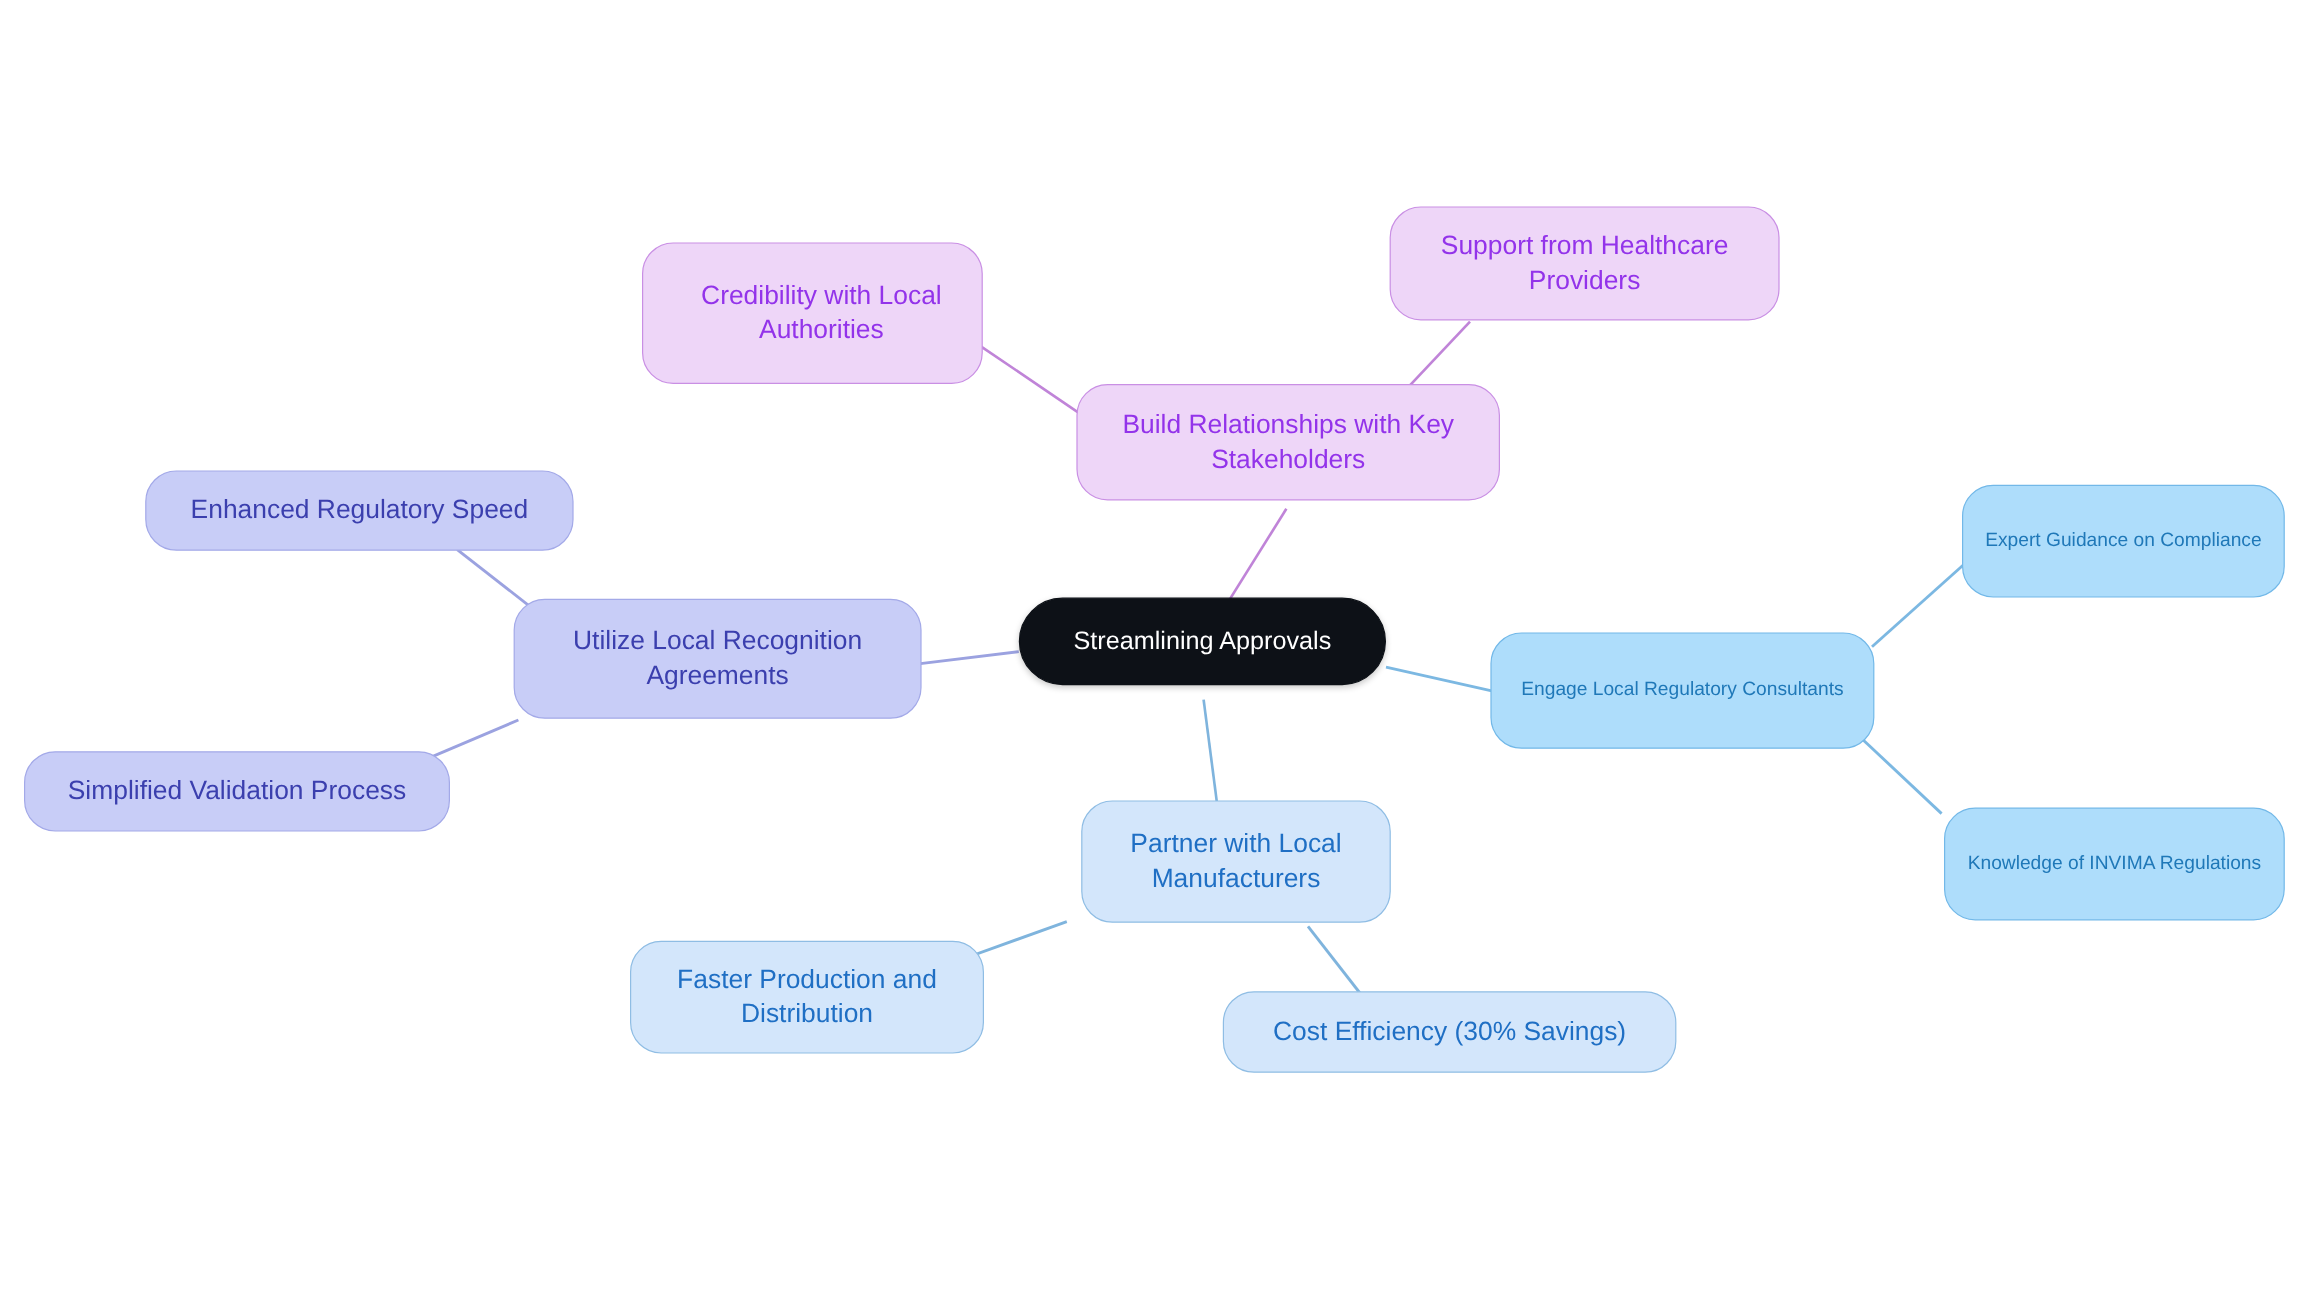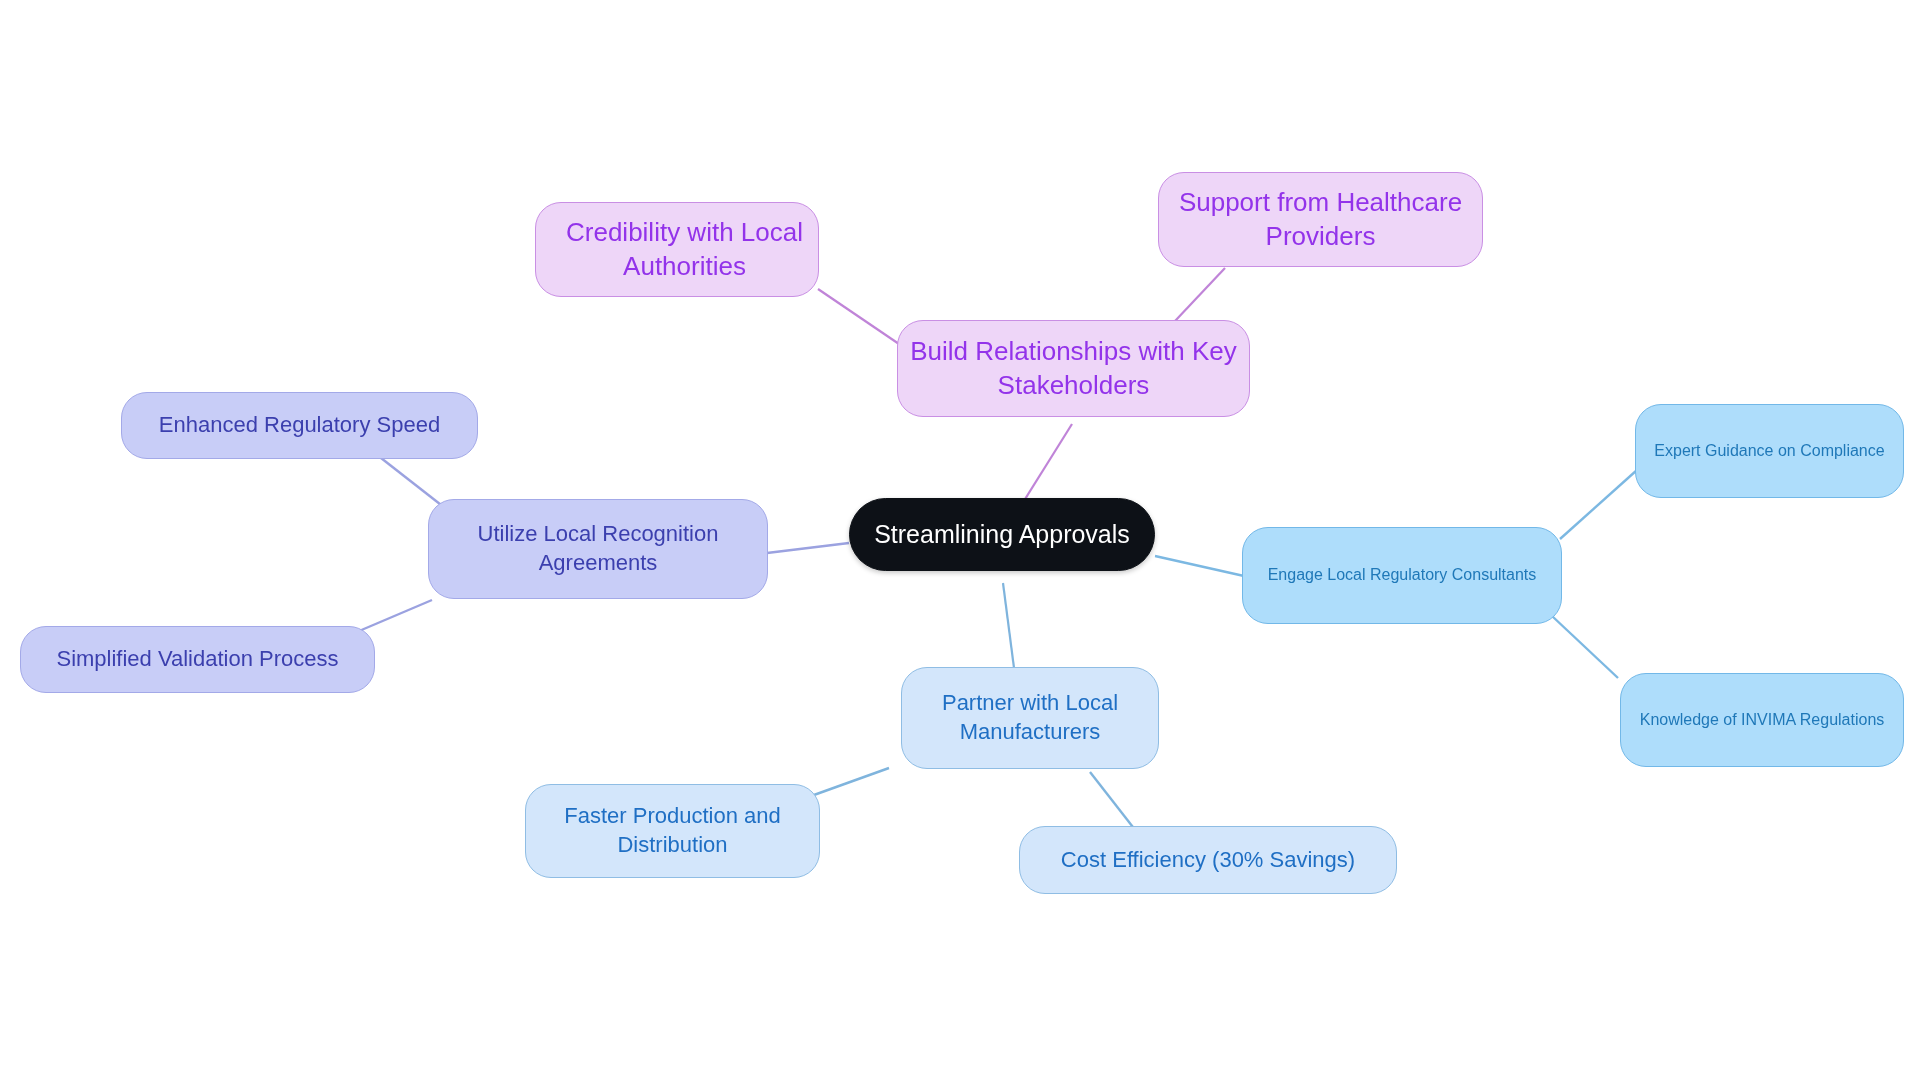--- a/index.html
+++ b/index.html
@@ -33,29 +33,29 @@
     border-style: solid;
     border-width: 1px;
     line-height: 1.30;
     white-space: pre-line;
     z-index: 2;
   }
   .node-root {
     background: #0d1117;
     border-color: #0d1117;
     color: #ffffff;
-    font-size: 25px;
+    font-size: 21px;
     border-radius: 999px;
     box-shadow: 0 2px 5px rgba(0,0,0,0.22);
   }
   .node-purple {
     background: #eed6f8;
     border-color: #c98fe4;
     color: #9333ea;
-    font-size: 26px;
+    font-size: 22px;
     border-radius: 26px;
   }
   .node-indigo {
     background: #c8cdf7;
     border-color: #a3a9e8;
     color: #3b3fae;
     font-size: 22px;
     border-radius: 26px;
   }
   .node-blue {
@@ -99,21 +99,21 @@
     <path d="M 1090 772 L 1143 840" stroke="#7fb4dd" stroke-width="2.4" fill="none"></path>
   </svg>
 
   <div class="node node-root" style="left:849px; top:498px; width:306px; height:73px;">
     <span>Streamlining Approvals</span>
   </div>
 
   <div class="node node-purple" style="left:897px; top:320px; width:353px; height:97px;">
     <span>Build Relationships with Key Stakeholders</span>
   </div>
-  <div class="node node-purple" style="left:535px; top:202px; width:284px; height:95px;padding-left:15px;">
+  <div class="node node-purple" style="left:535px; top:202px; width:284px; height:118px;padding-left:15px;">
     <span>Credibility with Local Authorities</span>
   </div>
   <div class="node node-purple" style="left:1158px; top:172px; width:325px; height:95px;">
     <span>Support from Healthcare Providers</span>
   </div>
 
   <div class="node node-indigo" style="left:428px; top:499px; width:340px; height:100px;">
     <span>Utilize Local Recognition Agreements</span>
   </div>
   <div class="node node-indigo" style="left:121px; top:392px; width:357px; height:67px;">

